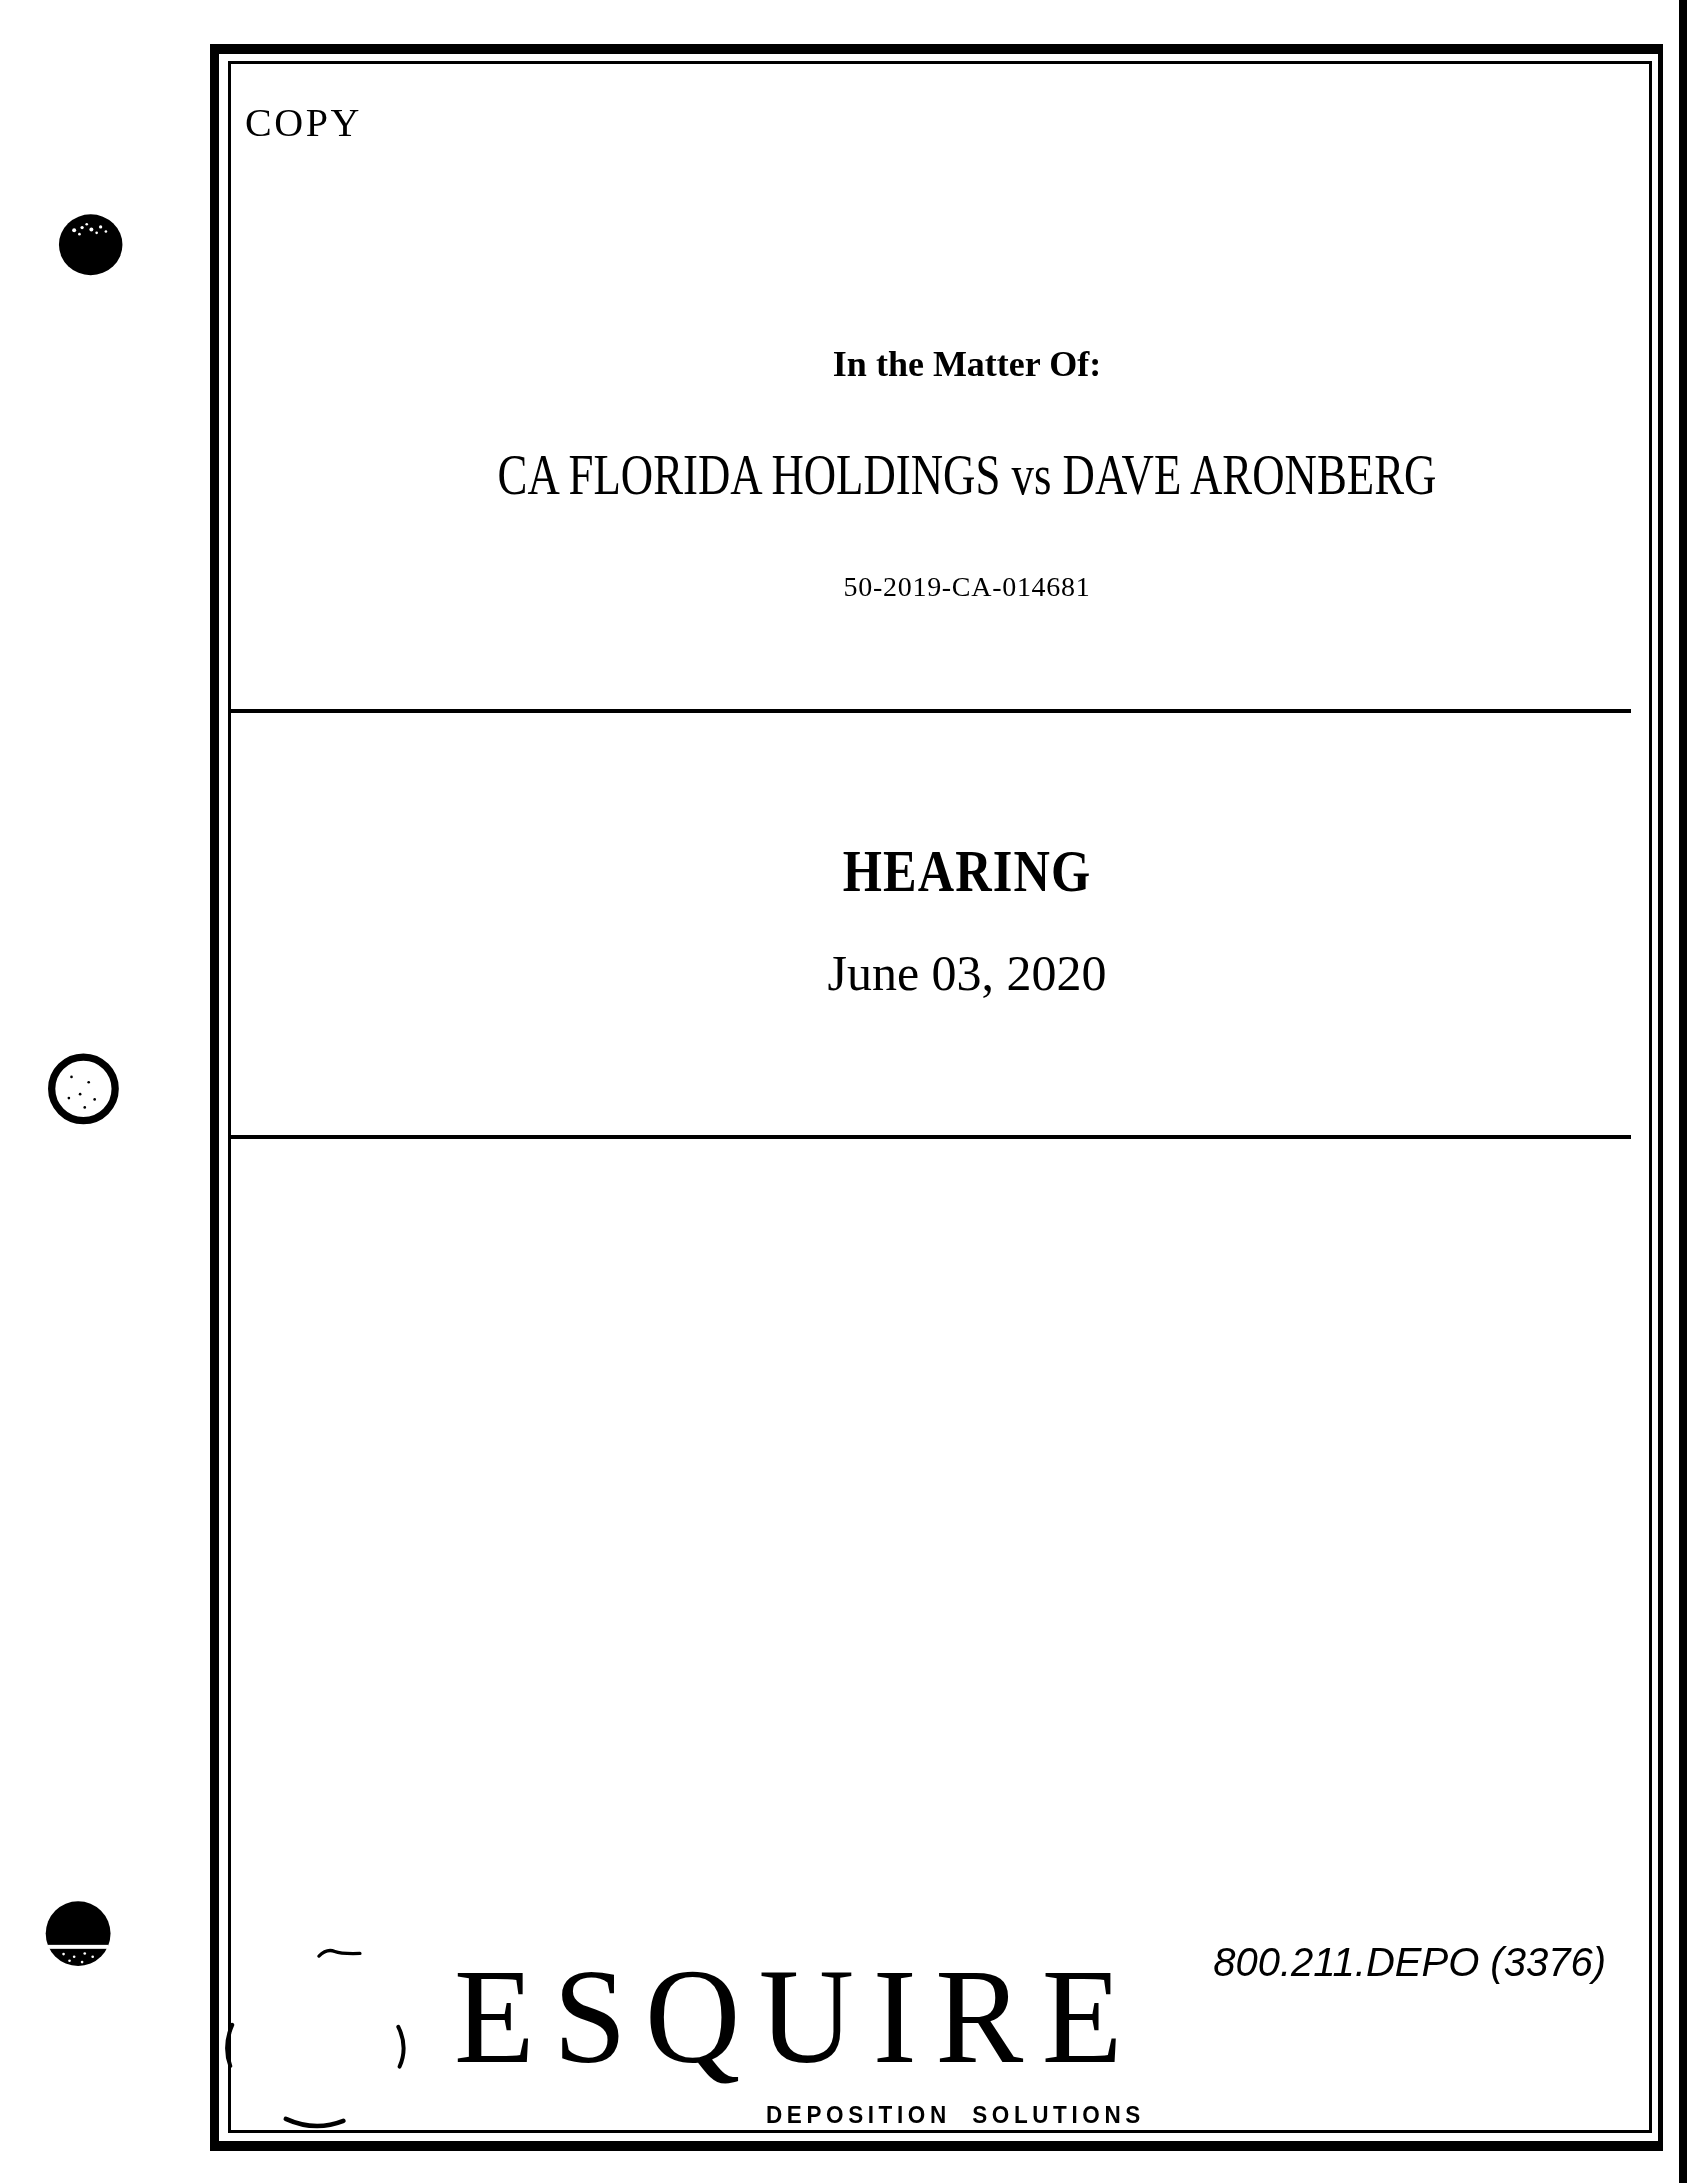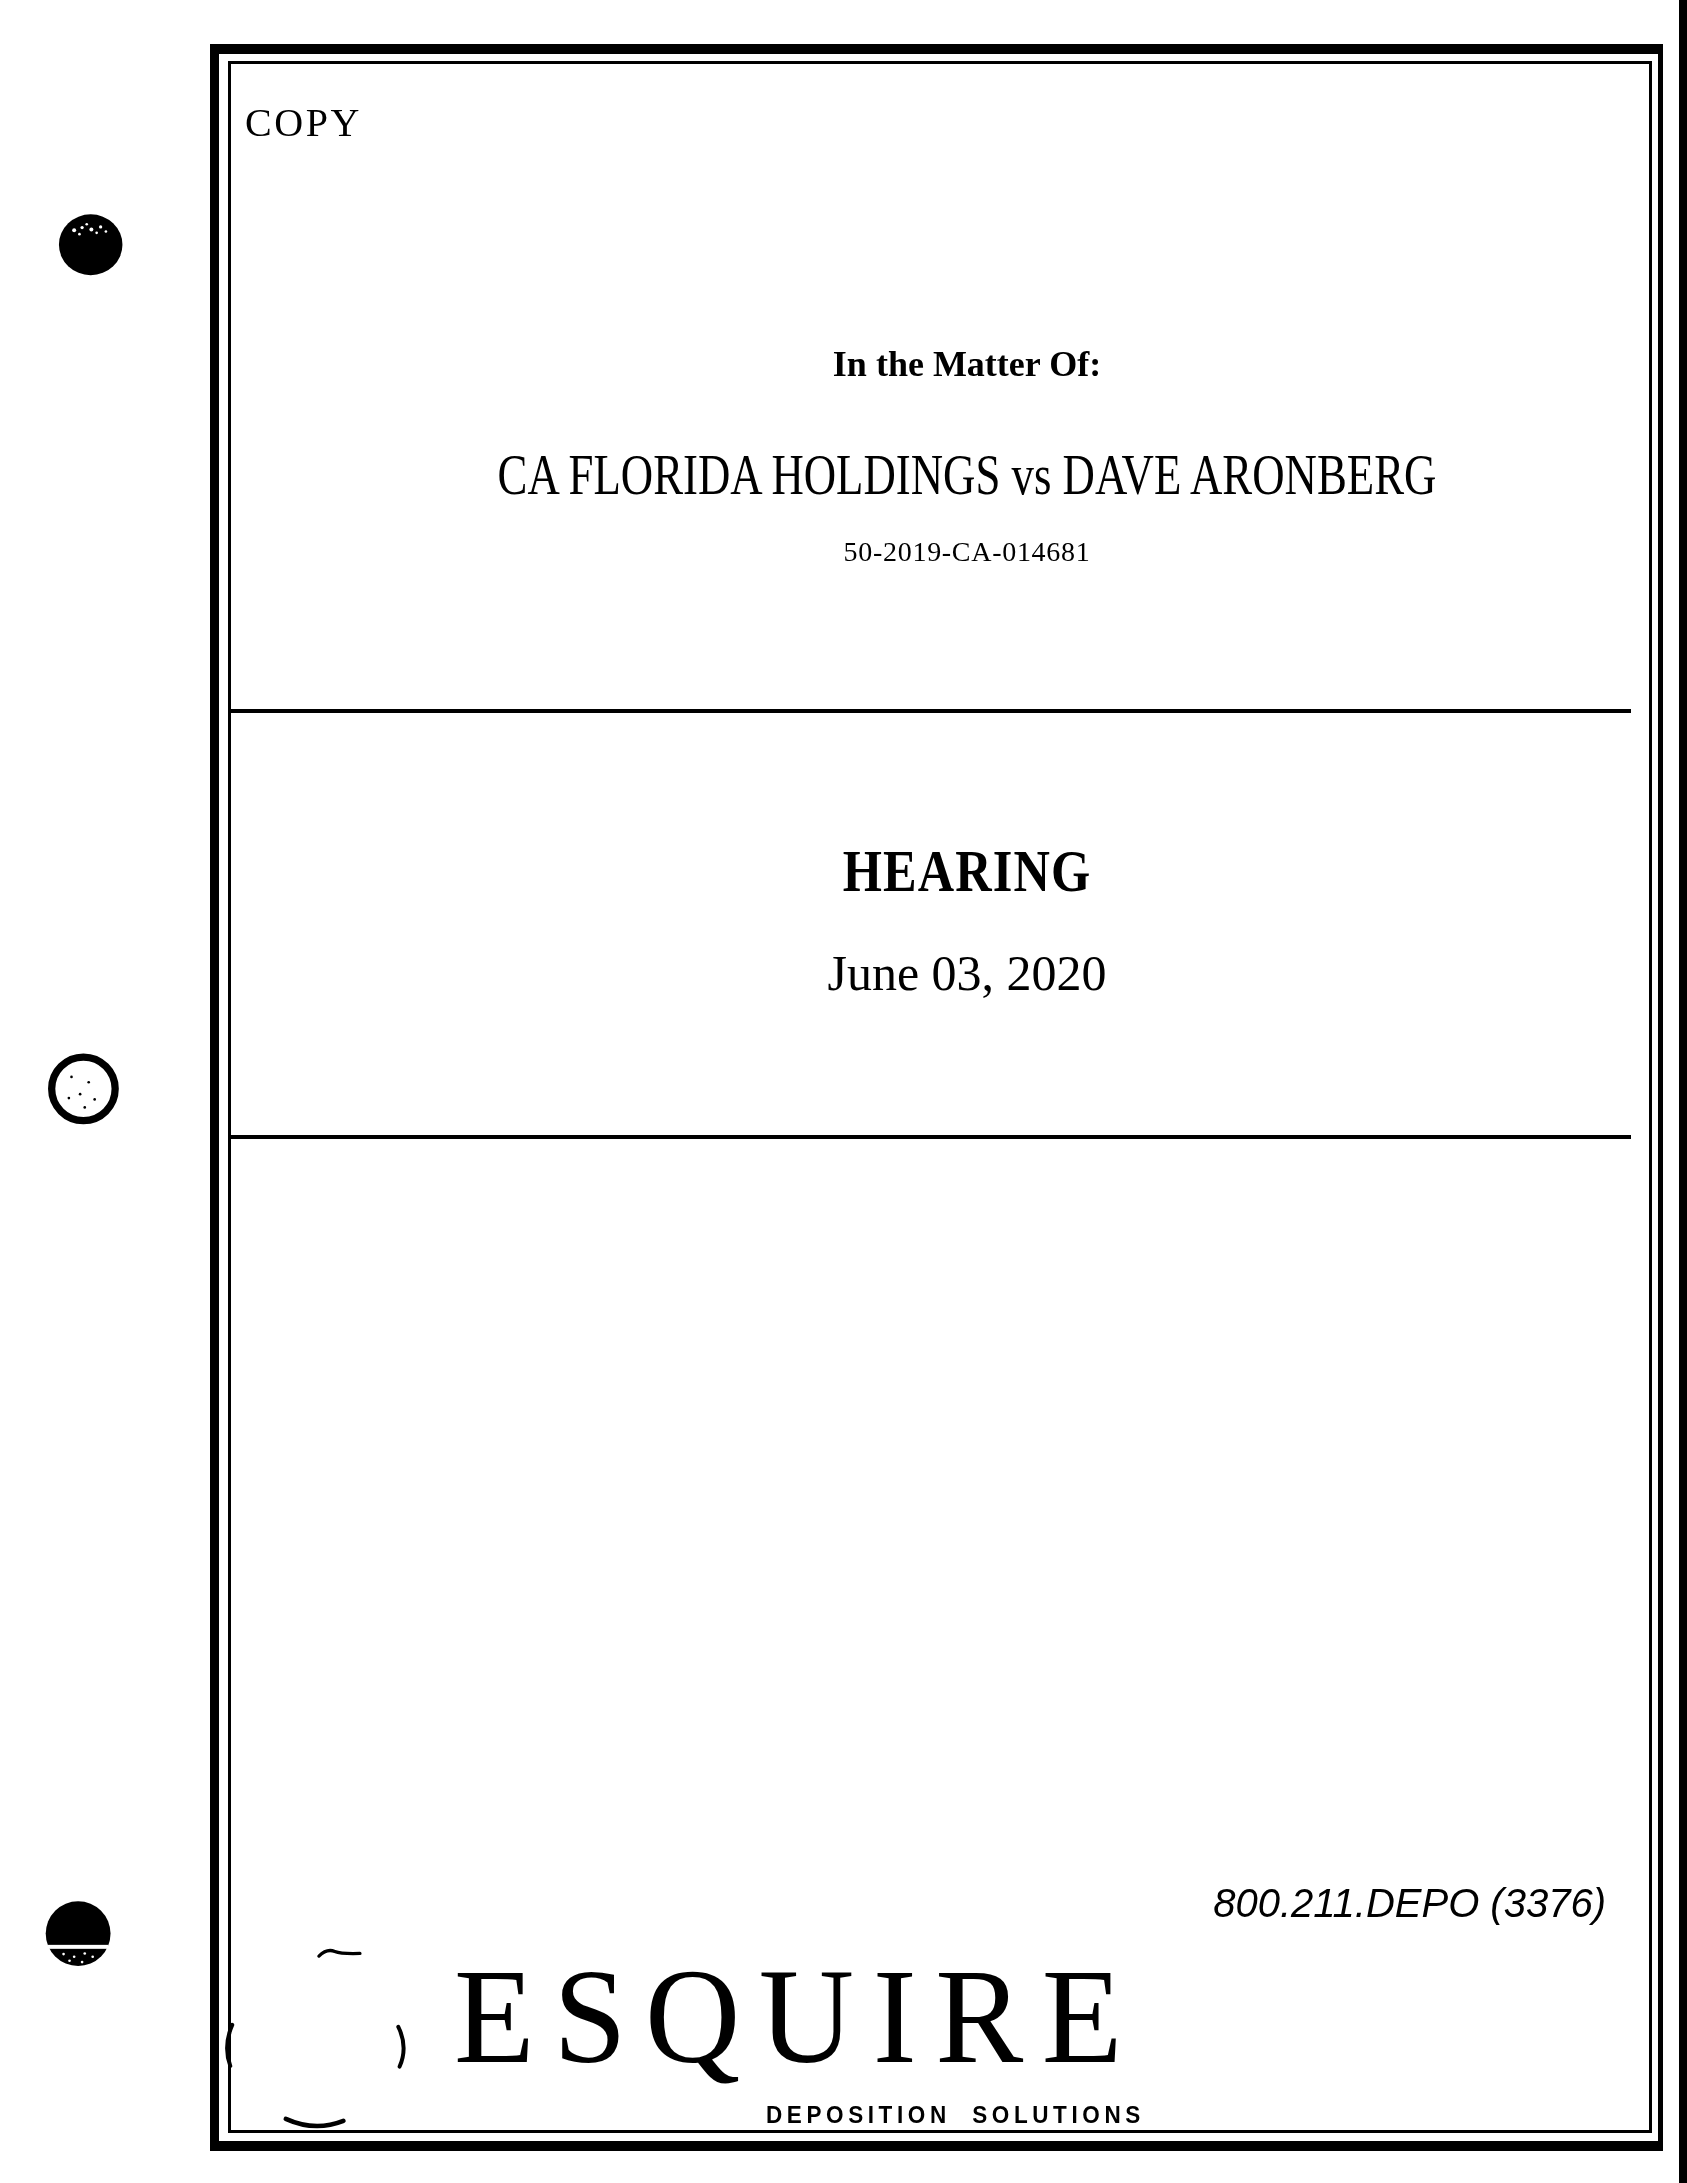--- a/index.html
+++ b/index.html
@@ -33,42 +33,42 @@
     position:absolute;left:245px;top:99px;
     font-size:40px;letter-spacing:2.6px;
   }
   
   .cline{
     position:absolute;left:285px;width:1364px;
     text-align:center;white-space:nowrap;line-height:1.1;
   }
   .matter-heading{top:345px;font-size:36px;font-weight:bold;}
   .case-title{top:445px;font-size:56px;transform:scaleX(0.80);}
-  .case-number{top:537px;font-size:28px;letter-spacing:0.7px;}
+  .case-number{top:572px;font-size:28px;letter-spacing:0.7px;}
   .hearing-title{top:838px;font-size:60px;font-weight:bold;transform:scaleX(0.84);letter-spacing:1.3px;}
   .hearing-date{top:946px;font-size:50px;}
   .rule{
     position:absolute;left:228px;width:1403px;height:4px;background:#000;
   }
   .rule-top{top:709px;}
   .rule-bottom{top:1135px;}
   
   .esquire-logo{
     position:absolute;left:454px;top:1950px;
     font-size:132px;line-height:132px;letter-spacing:18.5px;
     white-space:nowrap;transform-origin:left top;transform:scale(1.0,1.02);
   }
   .esquire-tagline{
     position:absolute;left:766px;top:2101px;
     font-family:"Liberation Sans", sans-serif;
     font-size:22.5px;font-weight:bold;letter-spacing:4.6px;word-spacing:10.6px;
     white-space:nowrap;transform-origin:left top;transform:scaleY(1.08);
   }
   .vendor-contact{
-    position:absolute;right:81px;top:1881px;
+    position:absolute;right:81px;top:1940px;
     font-family:"Liberation Sans", sans-serif;
     font-size:40px;font-style:italic;line-height:44px;
     text-align:center;white-space:nowrap;
   }
   svg.overlay{position:absolute;left:0;top:0;width:1687px;height:2183px;}
 </style>
 </head>
 <body>
 
 <div id="page">

